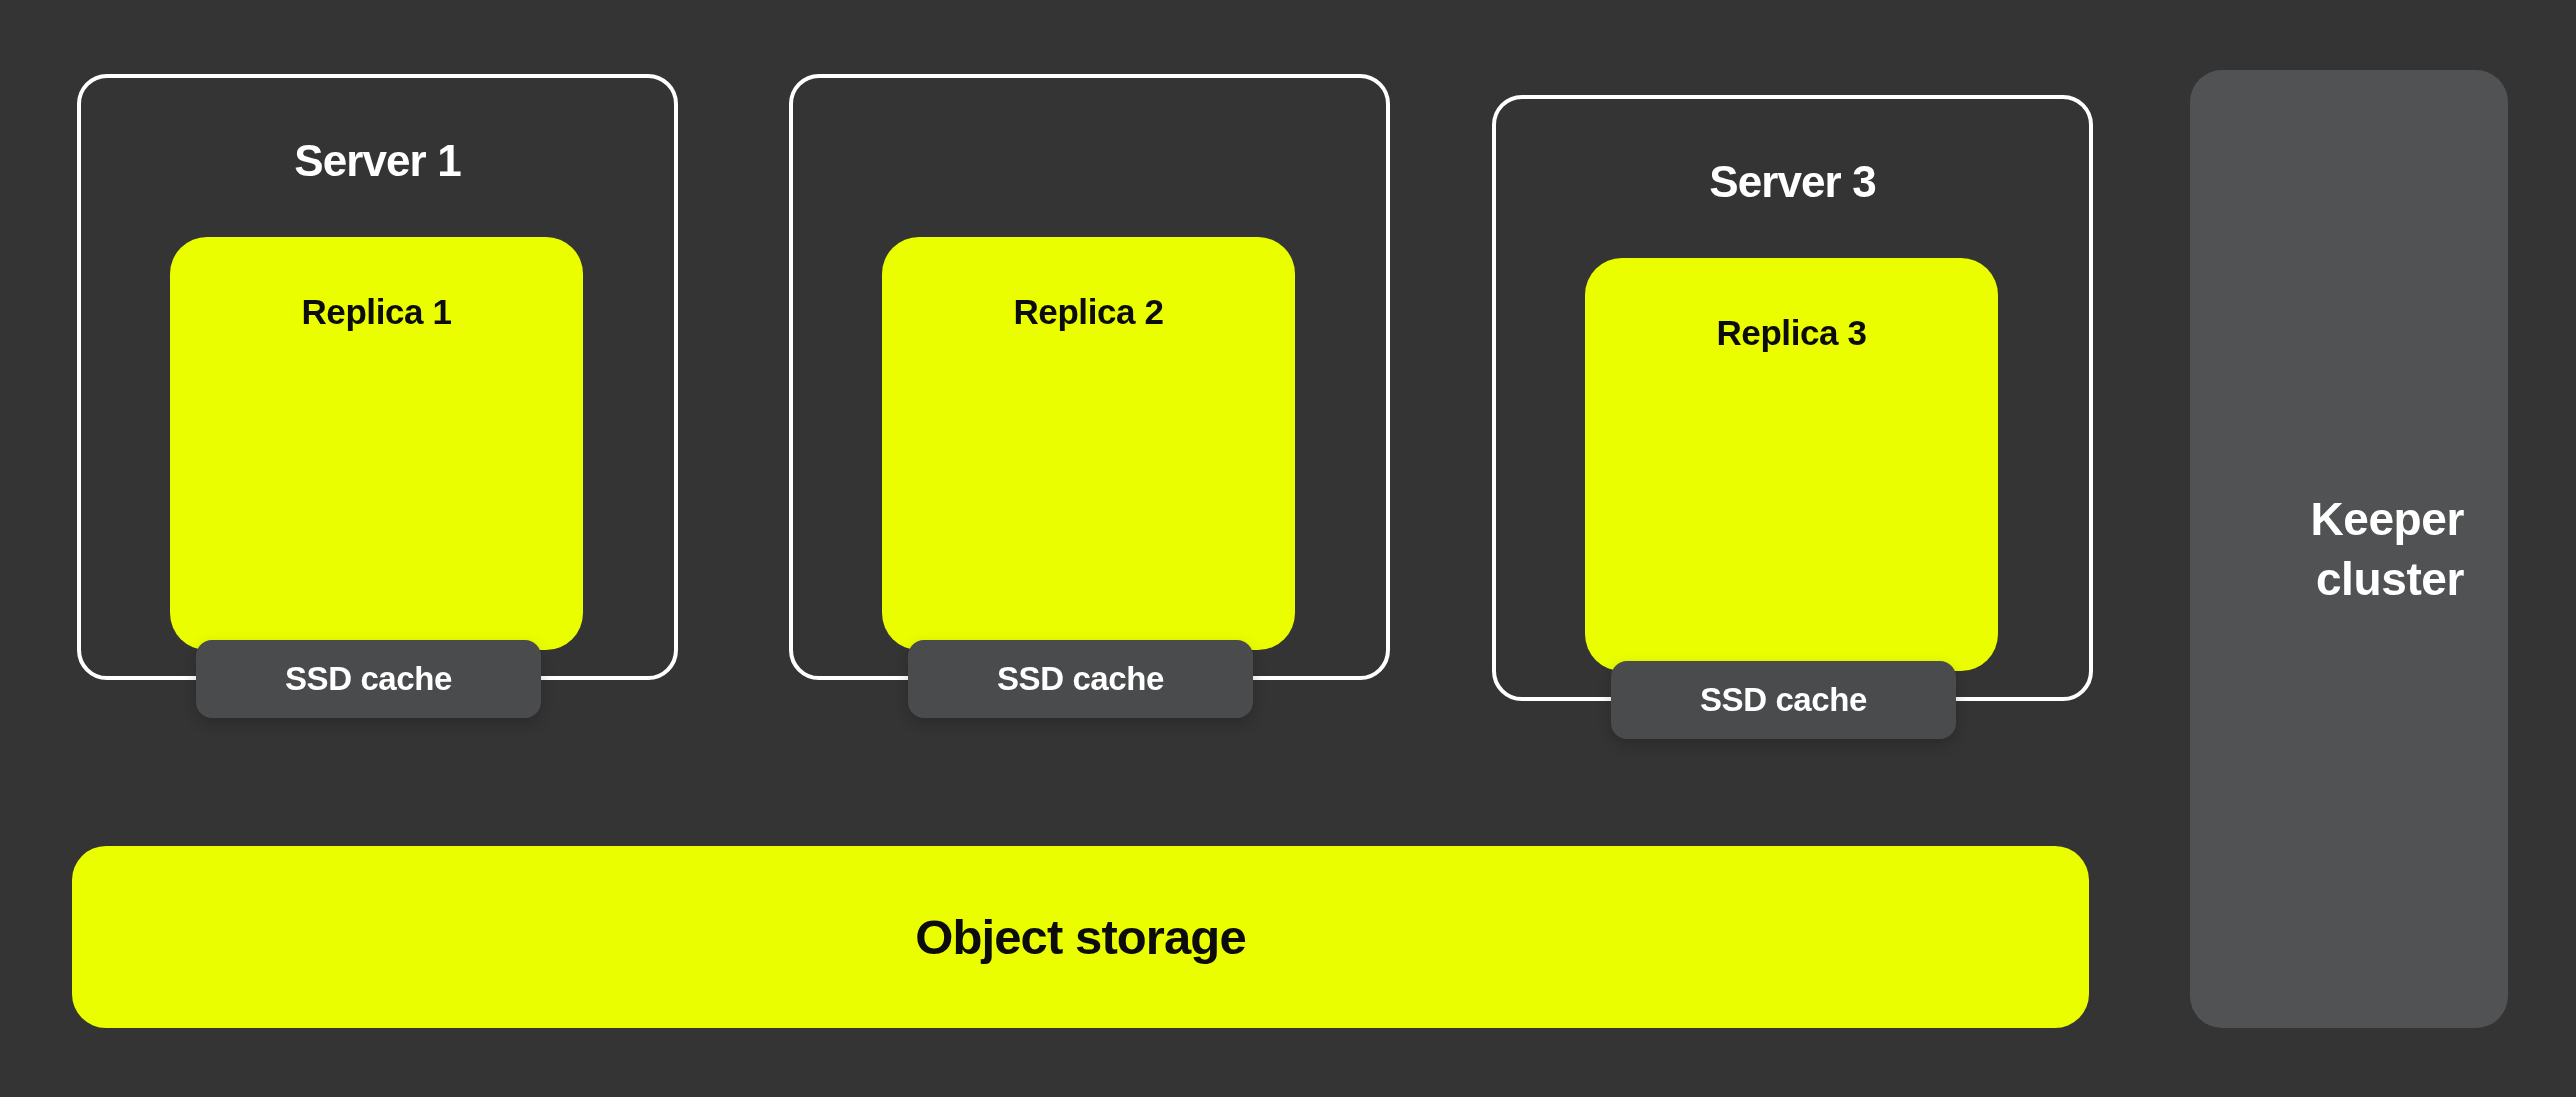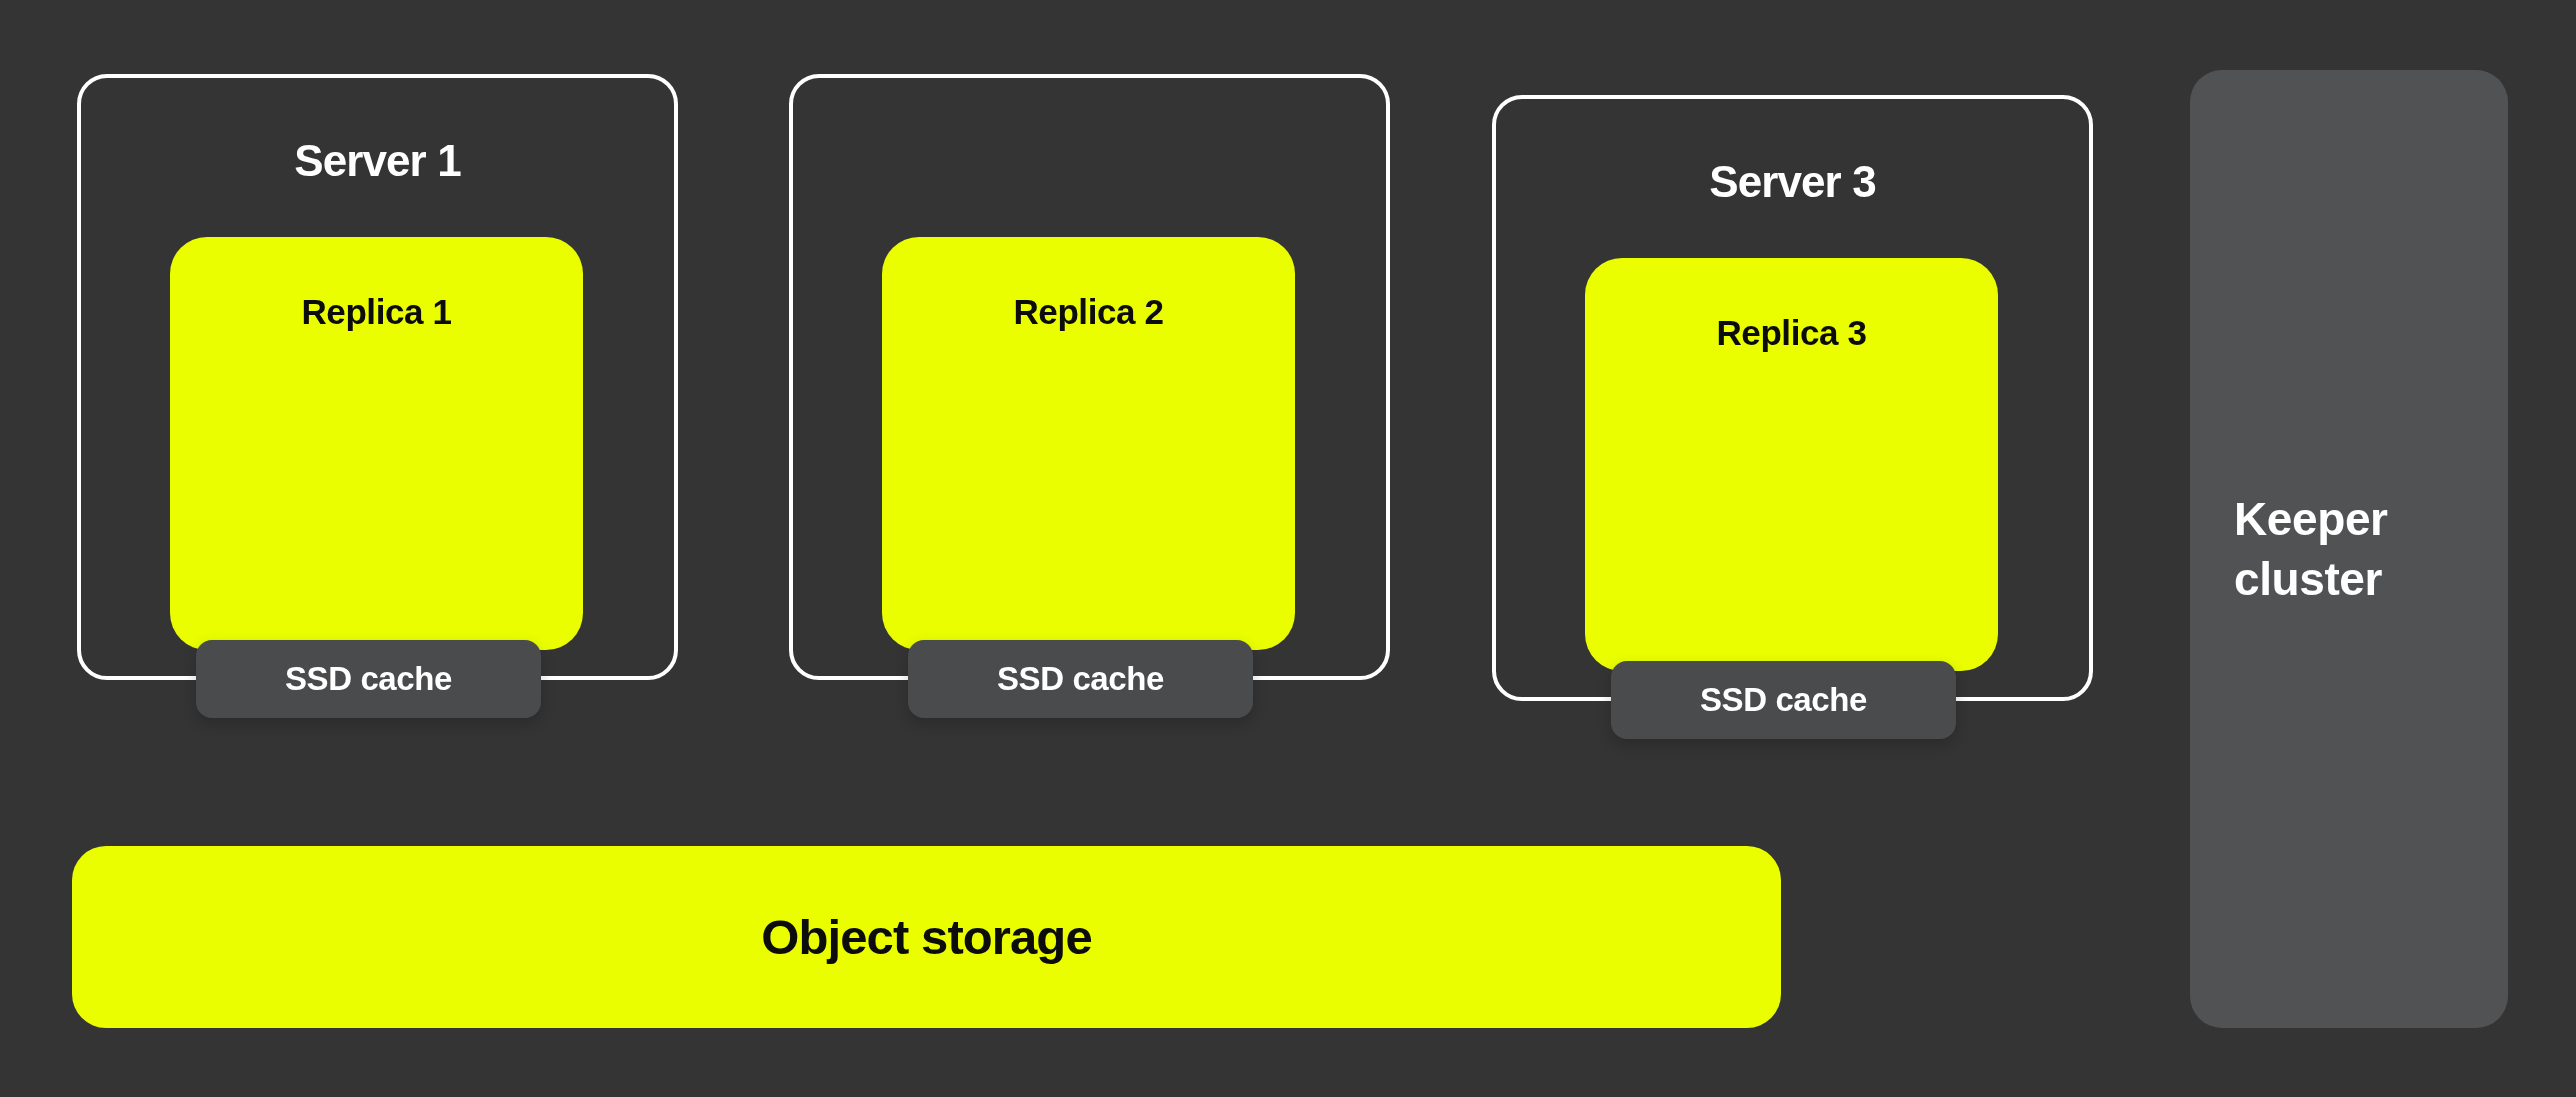--- a/index.html
+++ b/index.html
@@ -81,21 +81,21 @@
     font-size: 33px;
     font-weight: 700;
     letter-spacing: -0.4px;
     color: #ffffff;
   }
   
   .object-storage {
     position: absolute;
     left: 72px;
     top: 846px;
-    width: 1709px;
+    width: 2017px;
     height: 182px;
     background: #EAFE00;
     border-radius: 34px;
     display: flex;
     align-items: center;
     justify-content: center;
   }
   .object-storage__label {
     font-size: 49px;
     font-weight: 700;
@@ -110,21 +110,21 @@
     width: 318px;
     height: 958px;
     background: #505254;
     border-radius: 32px;
     display: flex;
     align-items: center;
     justify-content: center;
   }
   .keeper__label {
     width: 230px;
-    text-align: left;
+    text-align: right;
     font-size: 46px;
     line-height: 60px;
     font-weight: 600;
     letter-spacing: -0.4px;
     color: #ffffff;
   }
 </style>
 </head>
 <body>
 

